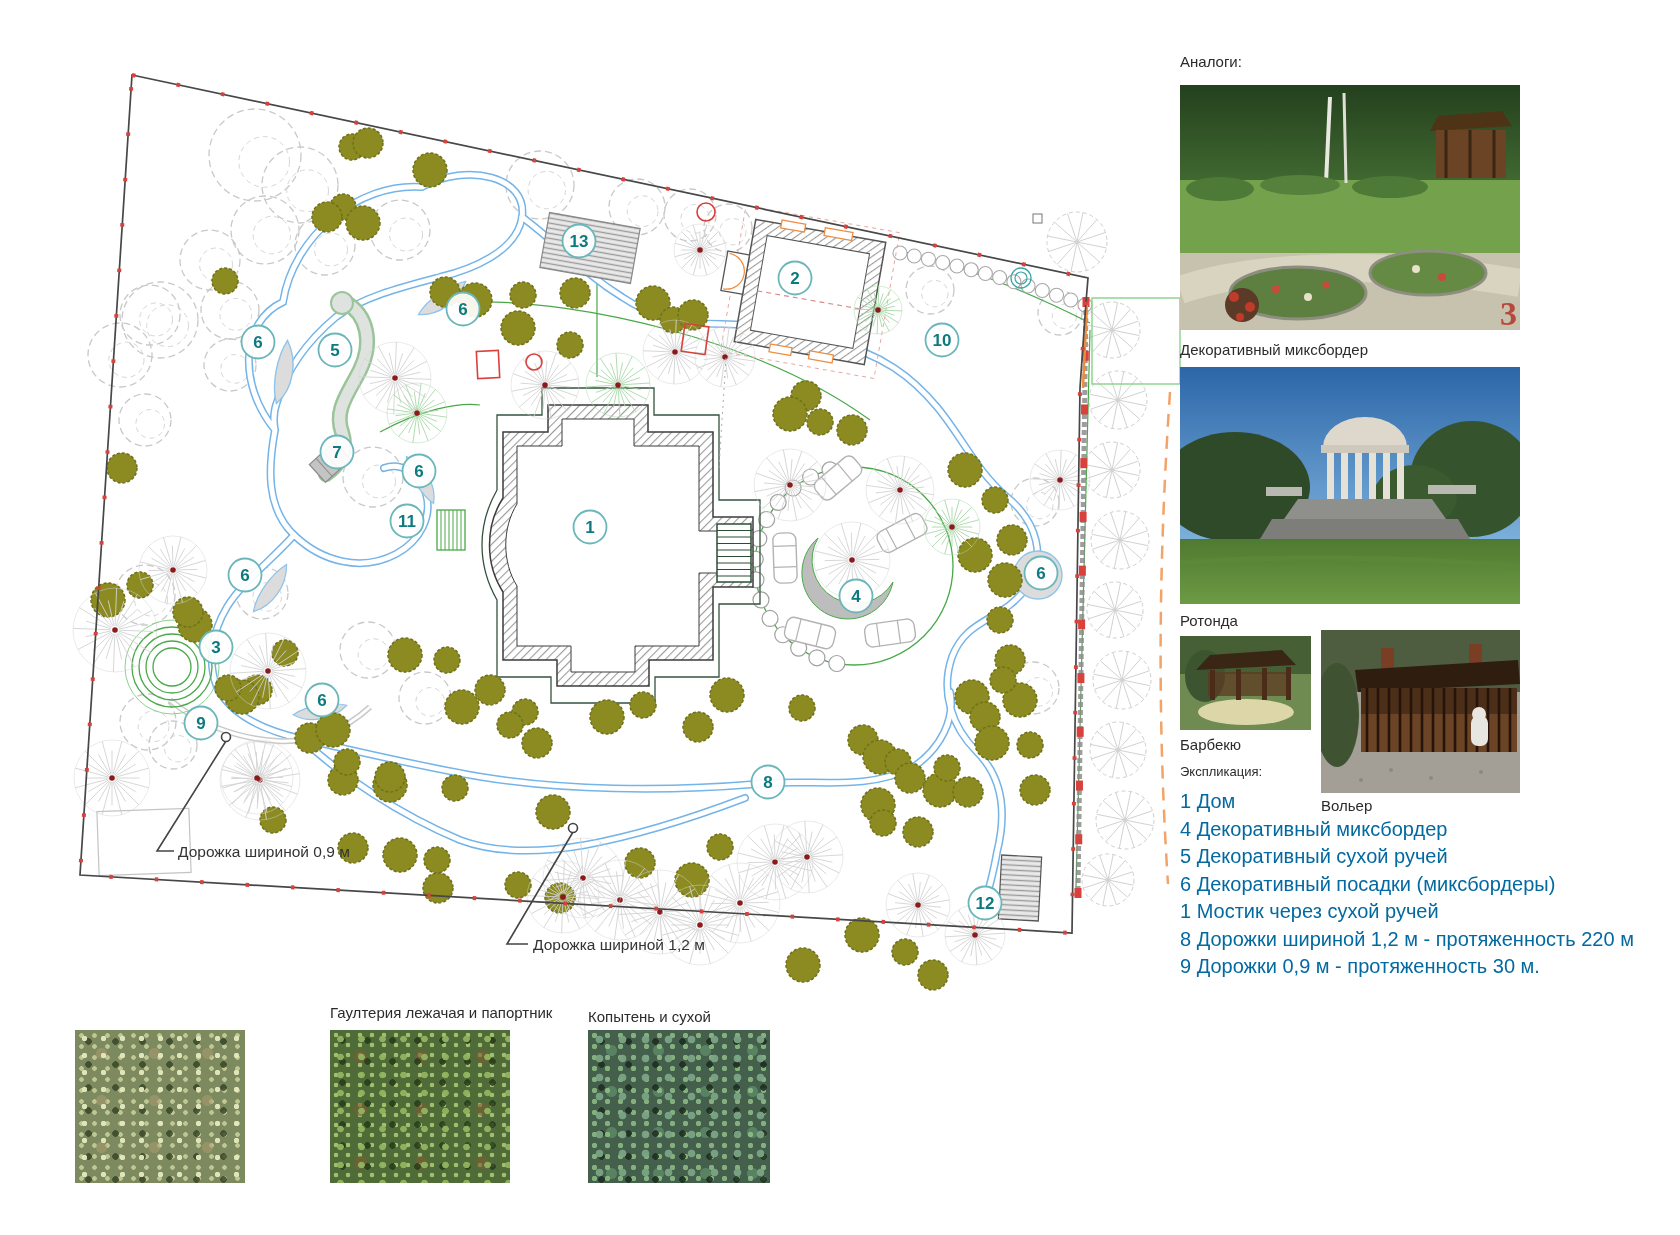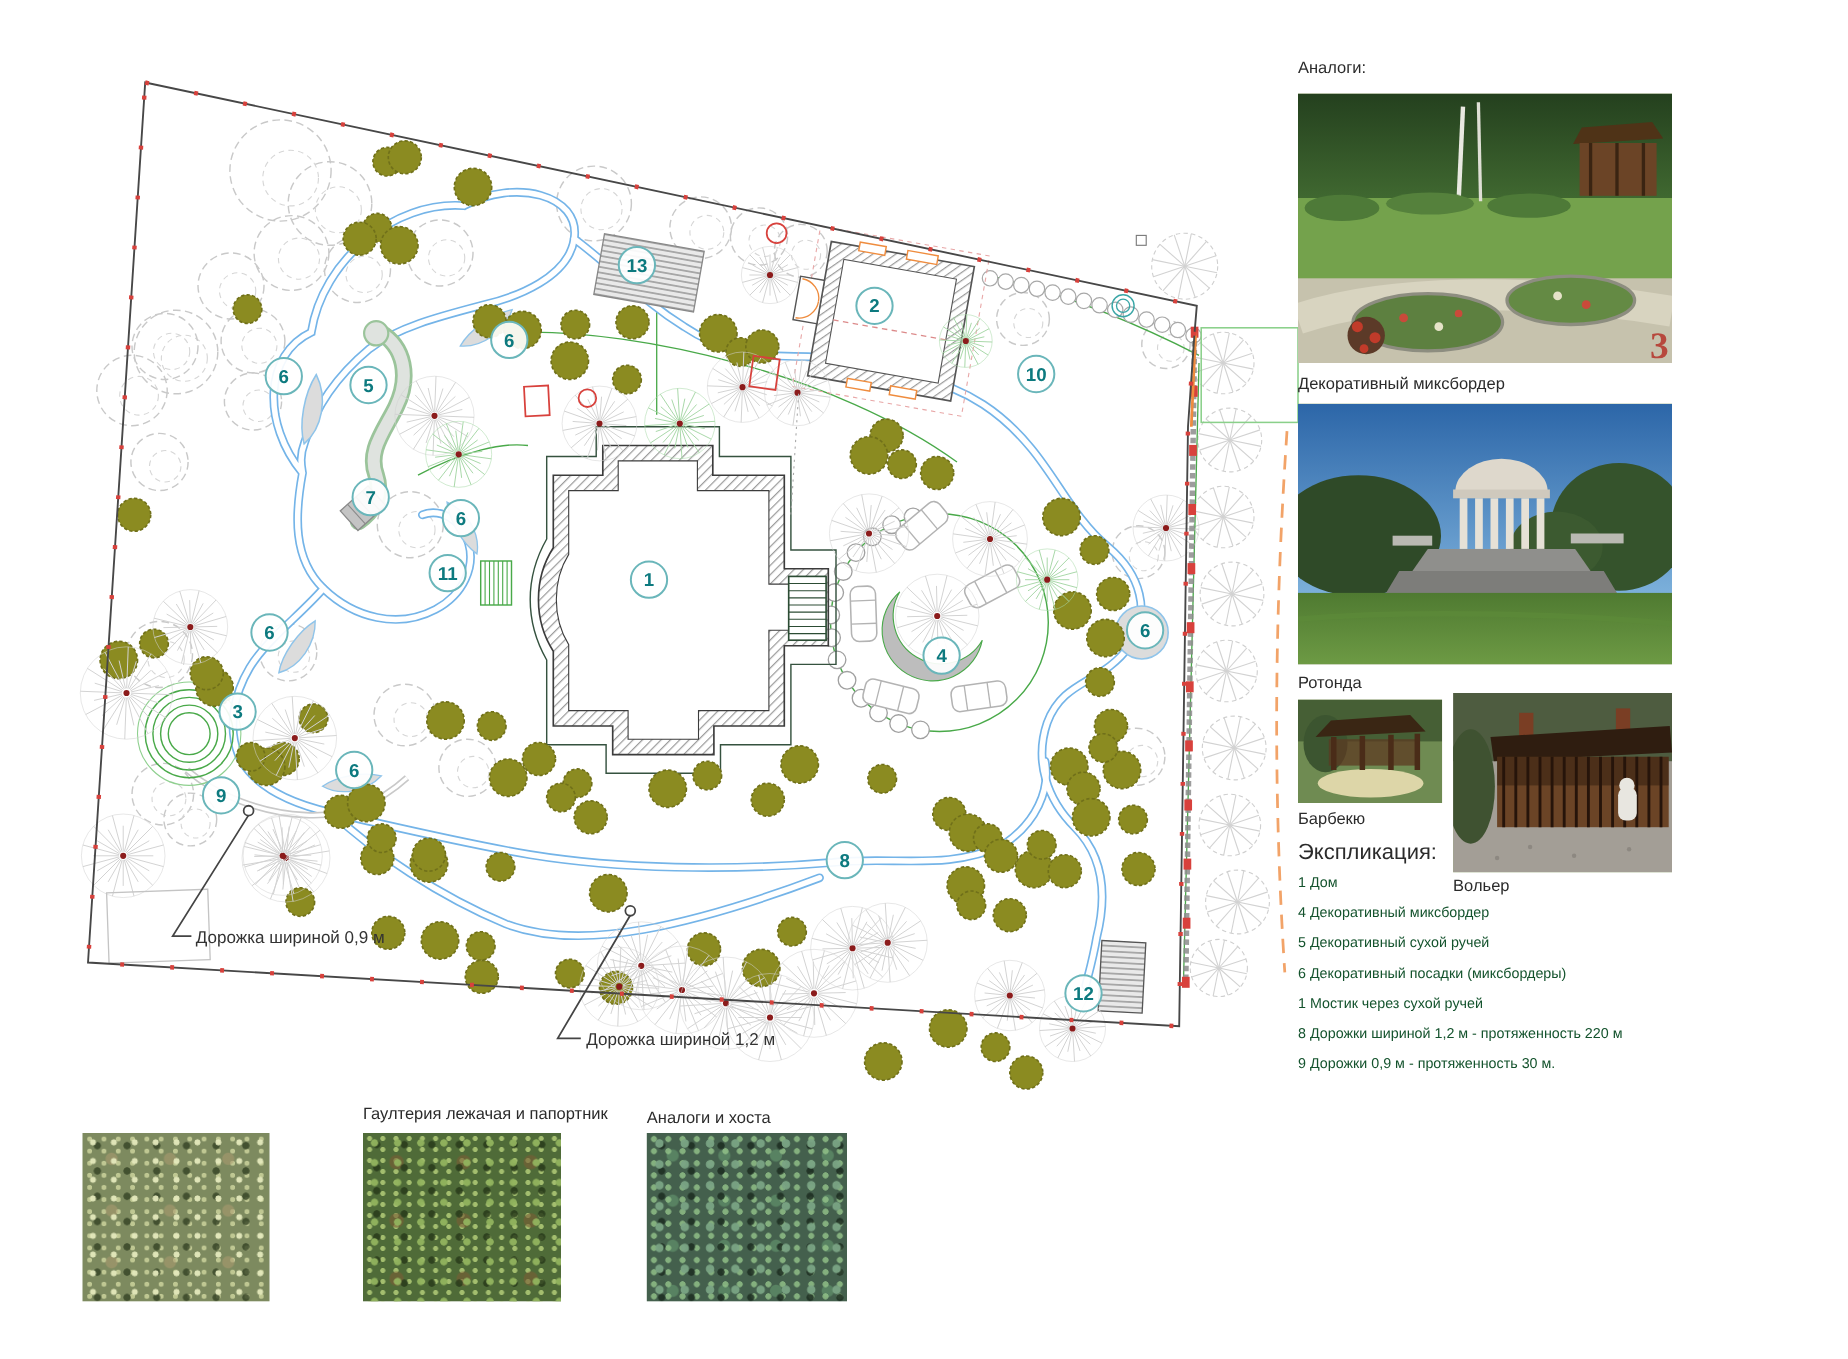--- a/index.html
+++ b/index.html
@@ -2,22 +2,22 @@
 <html><head>
 <meta charset="utf-8">
 <style>
   html,body{margin:0;padding:0;background:#ffffff;}
   body{width:1680px;height:1235px;position:relative;overflow:hidden;
        font-family:"Liberation Sans",sans-serif;color:#2b2b2b;}
   .abs{position:absolute;}
   .lbl{font-size:15px;color:#2b2b2b;}
   .photo{position:absolute;overflow:hidden;background:#9aa87c;}
   .photo svg{display:block;}
-  .exp-item{font-size:13px;line-height:27.5px;white-space:nowrap;color:#14532d;}
-  #explication-title{font-size:20px;}
+  .exp-item{font-size:20px;line-height:27.5px;white-space:nowrap;color:#0369a1;}
+  #explication-title{font-size:13px;}
   .caption-right{text-align:left;}
   
   .photo-juniper{background-color:#7d8a5f;background-image:
     radial-gradient(circle, rgba(228,233,188,.95) 0 2.5px, transparent 3px),
     radial-gradient(circle, rgba(52,66,36,.8) 0 3px, transparent 3.6px),
     radial-gradient(circle, rgba(172,155,112,.55) 0 5px, transparent 6px),
     radial-gradient(circle, rgba(198,206,152,.9) 0 2px, transparent 2.6px);
     background-size:19px 17px,27px 23px,53px 47px,13px 11px;}
   .photo-gaultheria{background-color:#4f6b38;background-image:
     radial-gradient(circle, rgba(146,180,94,.95) 0 3px, transparent 3.6px),
@@ -1554,14 +1554,14 @@
     <div class="exp-item">8 Дорожки шириной 1,2 м - протяженность 220 м</div>
     <div class="exp-item">9 Дорожки 0,9 м - протяженность  30 м.</div>
   </div>
 
 <div class="abs lbl" style="left:75px;top:1040px">Можжевельник</div>
 <div class="photo photo-juniper" style="left:75px;top:1030px;width:170px;height:153px"></div>
 
 <div class="abs lbl" style="left:330px;top:1004px">Гаултерия лежачая и папортник</div>
 <div class="photo photo-gaultheria" style="left:330px;top:1030px;width:180px;height:153px"></div>
 
-<div class="abs lbl" style="left:588px;top:1008px">Аналоги и хоста</div>
+<div class="abs lbl" style="left:588px;top:1008px">Копытень и сухой</div>
 <div class="photo photo-hosta" style="left:588px;top:1030px;width:182px;height:153px"></div>
 
 </body></html>

